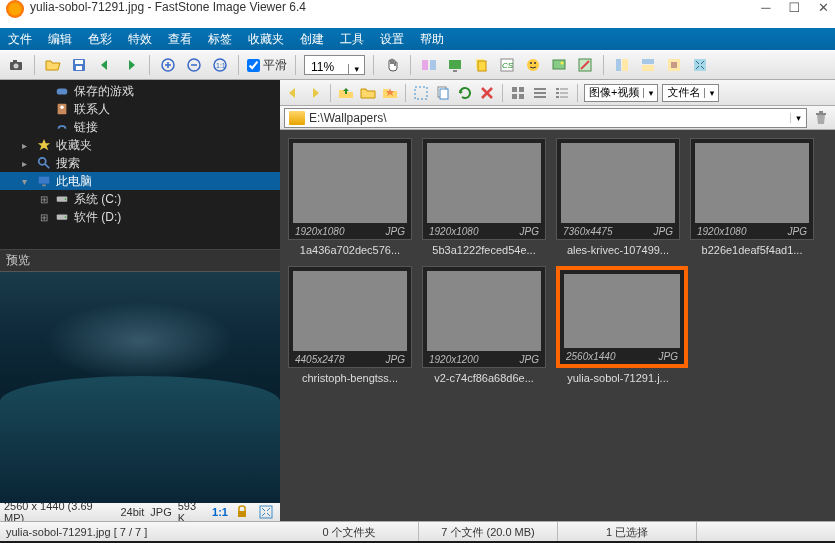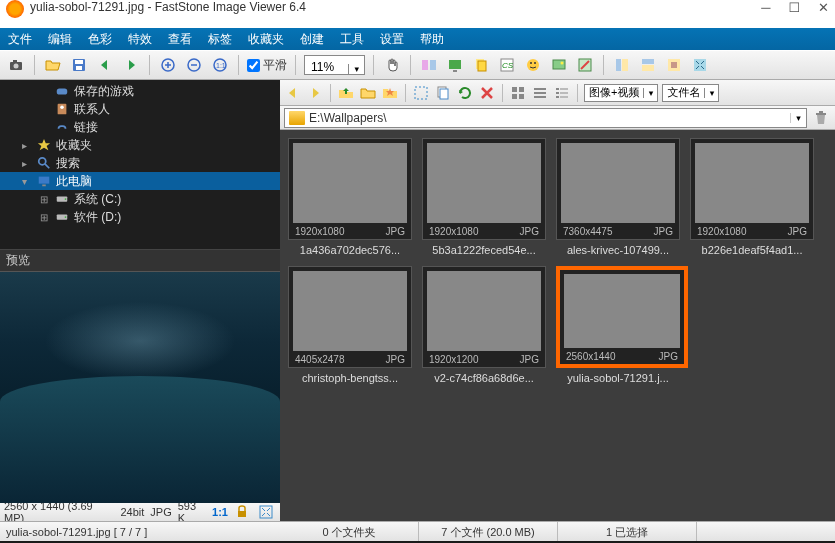--- a/index.html
+++ b/index.html
@@ -63,21 +63,21 @@
 .path-box { flex: 1; background: #fff; border: 1px solid #888; height: 20px; display: flex; align-items: center; }
 .path-box .folder-ico { width: 16px; height: 14px; background: linear-gradient(#ffd76a, #e8a400); margin: 0 4px; border-radius: 1px; }
 .path-box .path-text { flex: 1; color: #333; font-size: 12px; }
 .path-box .dd { width: 16px; text-align: center; font-size: 9px; border-left: 1px solid #ccc; }
 
 .thumbs { flex: 1; background: #3d3d3d; padding: 8px; display: flex; flex-wrap: wrap; gap: 10px; align-content: flex-start; overflow: hidden; }
 .thumb { width: 124px; }
 .thumb .frame { width: 124px; height: 102px; background: #222; border: 1px solid #555; display: flex; flex-direction: column; }
 .thumb.selected .frame { border: 4px solid #ff6600; width: 132px; height: 102px; }
 .thumb .img { flex: 1; margin: 4px 4px 0 4px; background: #888; }
-.thumb .info { height: 16px; display: flex; justify-content: space-between; padding: 0 6px; color: #bbb; font-size: 10px; align-items: center; }
+.thumb .info { height: 16px; display: flex; justify-content: space-between; padding: 0 6px; color: #bbb; font-size: 10px; align-items: center; font-style: italic; }
 .thumb .name { color: #ddd; font-size: 11px; text-align: center; margin-top: 4px; white-space: nowrap; overflow: hidden; text-overflow: ellipsis; }
 
 
 .tim-desert { background: linear-gradient(180deg, #87ceeb 0%, #a8d8f0 40%, #d4a76a 45%, #c89058 100%); }
 .tim-map { background: #1a1a1a; }
 .tim-mountain { background: linear-gradient(180deg, #9ab8c8 0%, #7a9880 50%, #5a7860 100%); }
 .tim-trees { background: linear-gradient(180deg, #2a5a2a 0%, #3a7a3a 40%, #888 60%, #999 100%); }
 .tim-rocks { background: linear-gradient(180deg, #b8d8e8 0%, #8aa89a 50%, #6a8a5a 100%); }
 .tim-green { background: linear-gradient(180deg, #a8c898 0%, #4a8a4a 50%, #2a6a2a 100%); }
 .tim-water { background: linear-gradient(180deg, #1a3a4a 0%, #0d2838 50%, #0a2535 100%); }

